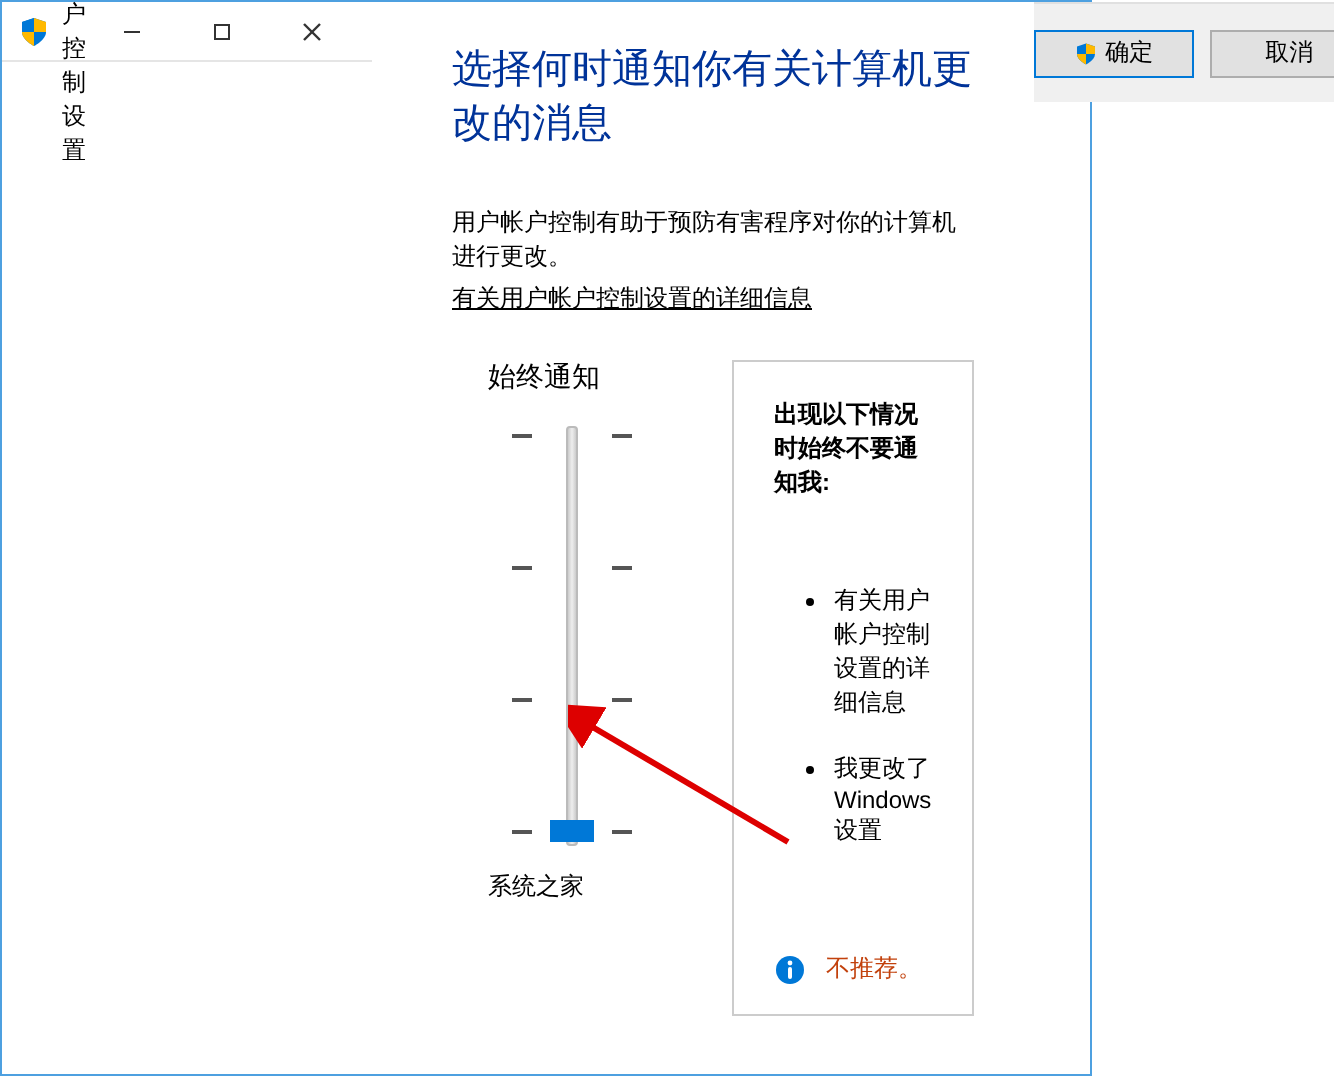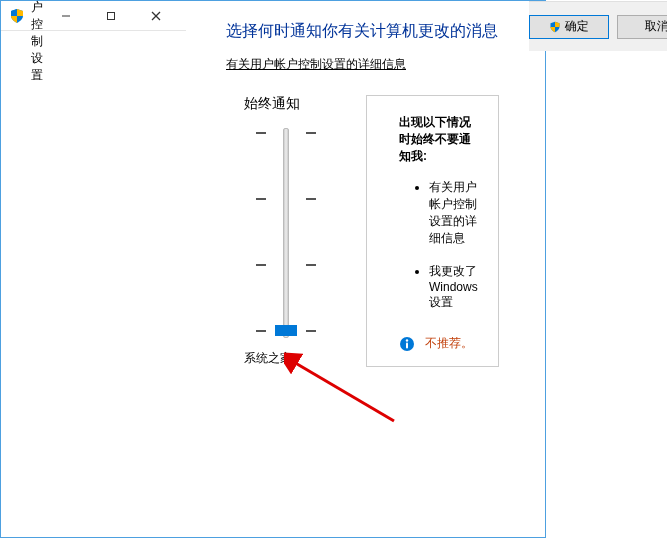--- a/index.html
+++ b/index.html
@@ -50,23 +50,23 @@
     color: #555;
     cursor: pointer;
   }
   .content {
     flex: 1;
     padding: 20px 30px 0 40px;
     position: relative;
   }
   .heading {
     color: #003399;
-    font-size: 16px;
+    font-size: 20px;
     font-weight: normal;
-    margin-bottom: 14px;
+    margin-bottom: 28px;
   }
   .desc {
     color: #000;
     font-size: 12px;
     margin-bottom: 4px;
   }
   .link {
     color: #000000;
     text-decoration: underline;
     cursor: pointer;
@@ -135,24 +135,25 @@
     height: 11px;
     background: #0078d7;
     left: 19px;
     top: 197px;
     cursor: pointer;
   }
   .info-panel {
     flex: 1;
     border: 1px solid #ccc;
     margin-left: 20px;
-    padding: 18px 20px 14px 32px;
+    padding: 18px 20px 14px 20px;
     min-height: 220px;
     display: flex;
     flex-direction: column;
+    gap: 28px;
   }
   .info-title {
     font-weight: bold;
     font-size: 12px;
     margin-bottom: 14px;
   }
   .info-list {
     list-style: disc;
     padding-left: 30px;
     flex: 1;
@@ -245,20 +246,21 @@
         <svg width="10" height="10" viewBox="0 0 10 10">
             <line x1="1" y1="1" x2="9" y2="9" stroke="#333" stroke-width="1.2"></line>
             <line x1="9" y1="1" x2="1" y2="9" stroke="#333" stroke-width="1.2"></line>
           </svg>
       </div>
     </div>
   </div>
 
   <div class="content">
     <h1 class="heading">选择何时通知你有关计算机更改的消息</h1>
+    <div class="desc">用户帐户控制有助于预防有害程序对你的计算机进行更改。</div>
     <a class="link">有关用户帐户控制设置的详细信息</a>
 
     <div class="body-area">
       <div class="slider-col">
         <div class="slider-label-top">始终通知</div>
         <div class="slider-track-wrap">
           <div class="slider-track"></div>
           <div class="tick tick1">
               <span></span>
               <span></span>

